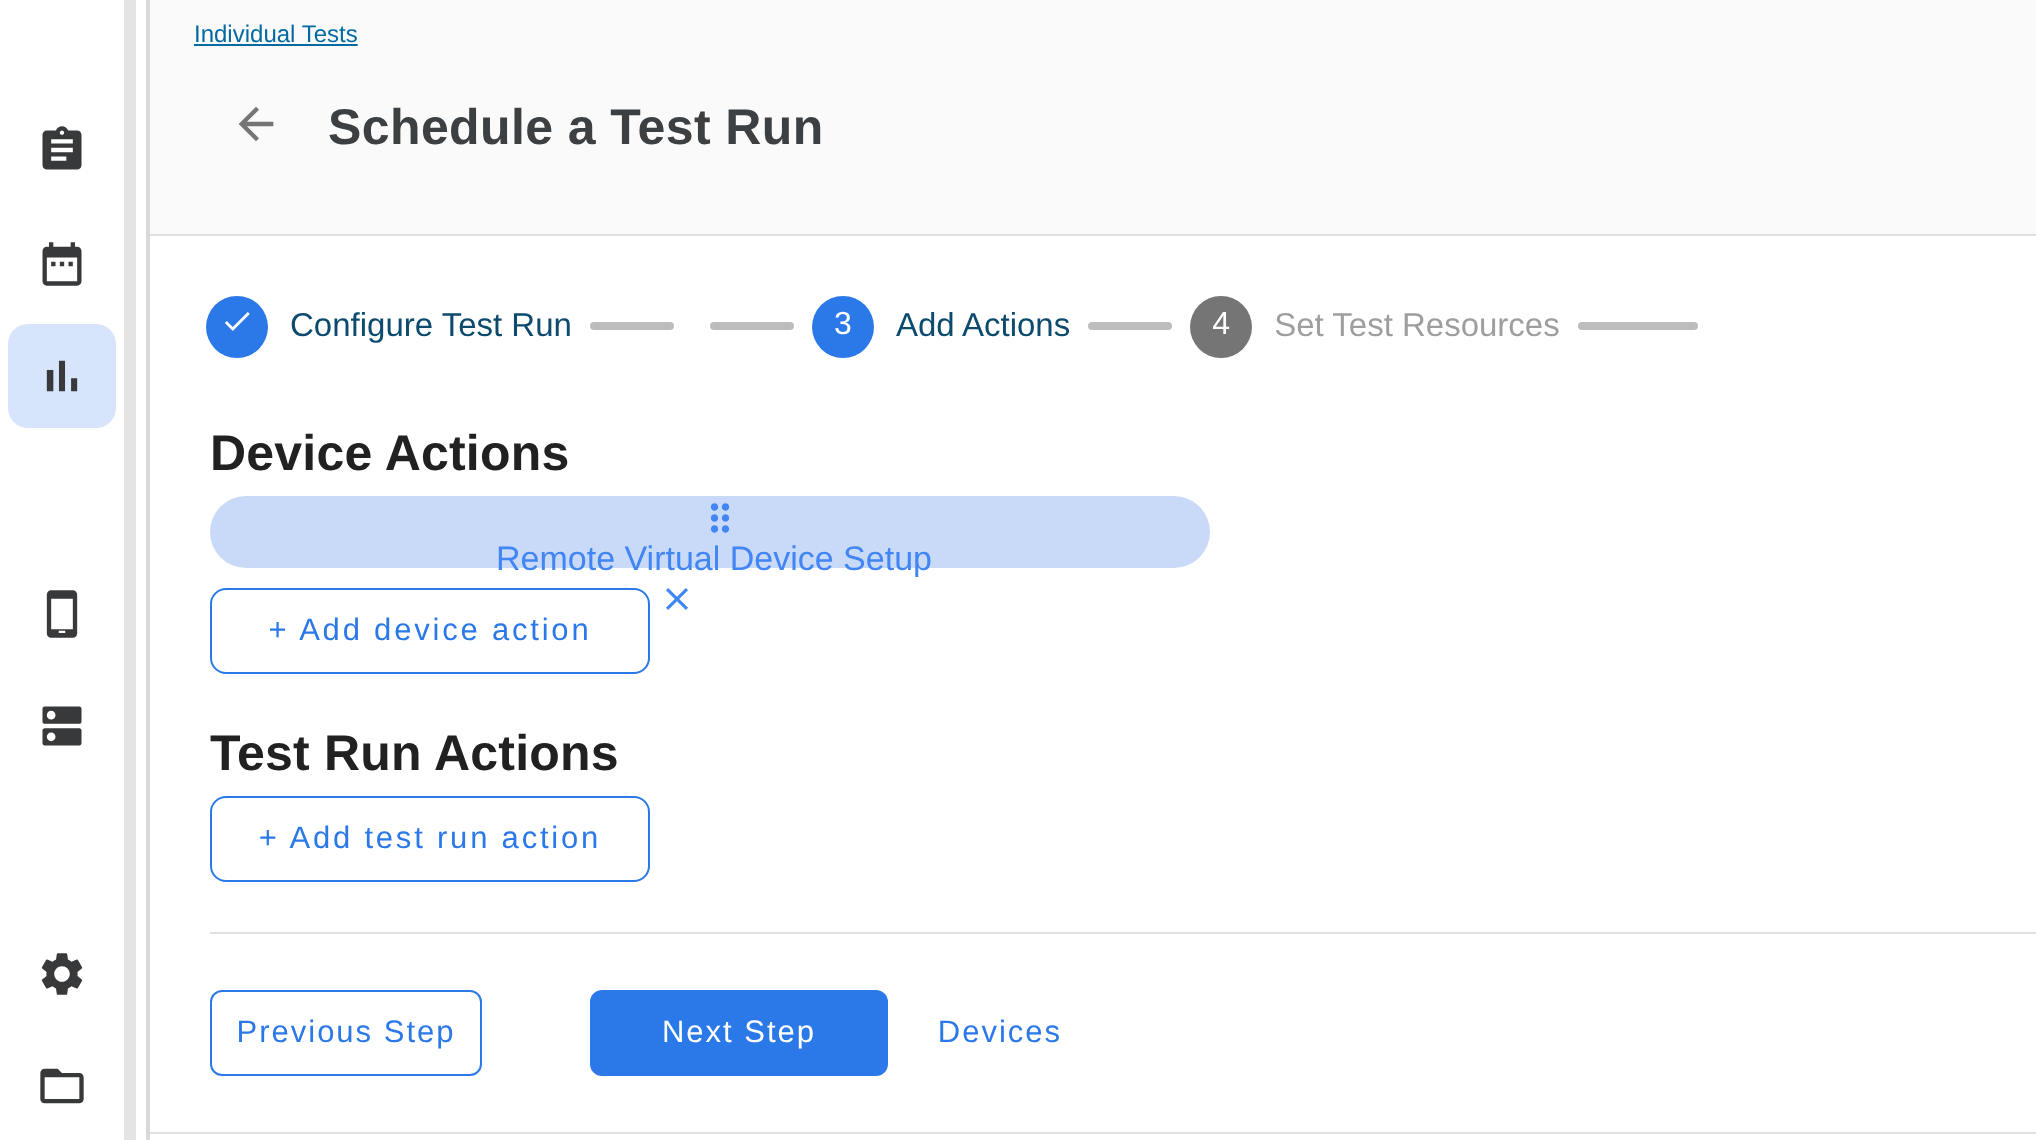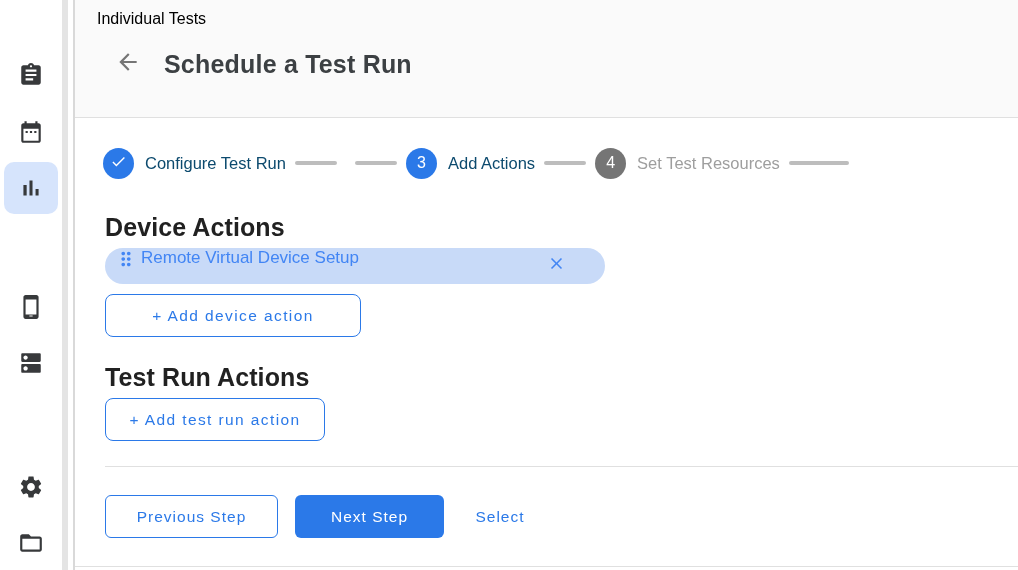--- a/index.html
+++ b/index.html
@@ -12,21 +12,21 @@
   .pane-border { position: absolute; left: 73px; top: 0; width: 2px; height: 570px; background: #d9d9d9; z-index: 3; }
   .nav-item { position: absolute; left: 18px; width: 26px; height: 26px; cursor: pointer; }
   .nav-item svg { width: 26px; height: 26px; fill: var(--icon, #37393b); display: block; }
   .nav-highlight { position: absolute; left: 4px; top: 162px; width: 54px; height: 52px;
     border-radius: 10px; background: var(--selected_bg, #d6e4fc); }
 
   
   .content { position: absolute; left: 75px; top: 0; right: 0; height: 570px; background: #fff; }
   .header { position: absolute; left: 0; top: 0; right: 0; height: 118px;
     background: var(--header_bg, #fafafa); border-bottom: 1px solid var(--divider, #e0e0e0); }
-  .breadcrumb { position: absolute; left: 22px; top: 10px; font-size: 16px; color: #000000; }
+  .breadcrumb { position: absolute; left: 22px; top: 10px; font-size: 12px; color: #0369a1; text-decoration: underline; }
   .back-btn { position: absolute; left: 40px; top: 49px; width: 28px; height: 28px; cursor: pointer; }
   .back-btn svg { width: 26px; height: 26px; fill: #757575; }
   .page-title { position: absolute; left: 89px; top: 50px; font-size: 25px; color: #3c4043; letter-spacing: 0.2px; }
 
   
   .stepper { position: absolute; left: 28px; top: 147px; right: -70px; height: 32px;
     display: flex; align-items: center; }
   .step { display: flex; align-items: center; }
   .step-circle { width: 31px; height: 31px; border-radius: 50%; flex: 0 0 31px;
     display: flex; align-items: center; justify-content: center;
@@ -35,37 +35,37 @@
   .step-circle svg { width: 17px; height: 17px; fill: #fff; }
   .step-label { margin-left: 11px; font-size: 16.5px; color: #0c4a6e; white-space: nowrap; }
   .step-label.inactive { color: var(--step_inactive_label, #9e9e9e); }
   .connector { width: 42px; height: 4px; border-radius: 2px; margin: 0 9px;
     background: var(--connector, #bdbdbd); flex: 0 0 42px; }
   .connector.tail { width: 60px; flex: 0 0 60px; }
 
   
   .section-heading { position: absolute; left: 30px; font-size: 25px; color: #212121; letter-spacing: 0.1px; }
   .chip { position: absolute; left: 30px; top: 248px; width: 500px; height: 36px;
-    border-radius: 18px; background: var(--chip_bg, #c8daf8); display: flex; cursor: grab; }
+    border-radius: 18px; background: var(--chip_bg, #c8daf8); display: flex; align-items: center; cursor: grab; flex-direction: column; }
   .chip .drag { margin-left: 10px; width: 22px; height: 22px; cursor: grab; }
   .chip .drag svg { width: 22px; height: 22px; fill: var(--chip_text, #4285f4); }
   .chip-label { margin-left: 4px; font-size: 17px; color: var(--chip_text, #4285f4); flex: 1; }
   .chip-close { width: 30px; height: 30px; margin-right: 34px; display: flex; align-items: center;
     justify-content: center; cursor: pointer; }
   .chip-close svg { width: 19px; height: 19px; fill: var(--chip_text, #4285f4); }
 
   .btn { position: absolute; display: flex; align-items: center; justify-content: center;
     height: 43px; border-radius: 8px; font-size: 15.5px; letter-spacing: 1.4px;
     color: var(--primary, #2b79e8); background: #fff; border: 1.5px solid var(--primary, #2b79e8);
     cursor: pointer; font-weight: 500; white-space: nowrap; }
-  .btn-add-device { left: 30px; top: 294px; width: 256px; }
+  .btn-add-device { left: 30px; top: 294px; width: 220px; }
   .btn-add-test { left: 30px; top: 398px; width: 220px; }
 
   .footer-divider { position: absolute; left: 30px; right: 0; top: 466px; height: 1px; background: var(--divider, #e0e0e0); }
-  .btn-prev { left: 30px; top: 495px; width: 173px; border-radius: 6px; letter-spacing: 1px; }
+  .btn-prev { left: 30px; top: 495px; width: 136px; border-radius: 6px; letter-spacing: 1px; }
   .btn-next { left: 220px; top: 495px; width: 149px; border-radius: 6px; letter-spacing: 1px;
     background: var(--primary, #2b79e8); color: #fff; border: none; }
   .btn-cancel { left: 370px; top: 495px; width: 110px; border: none; background: transparent; letter-spacing: 1px; }
   .bottom-divider { position: absolute; left: 0; right: 0; top: 566px; height: 1px; background: var(--divider, #e0e0e0); }
 </style>
 </head>
 <body>
 
 <nav class="sidebar">
   <div class="nav-highlight"></div>
@@ -169,16 +169,16 @@
 
   <button class="btn btn-add-device">+ Add device action</button>
 
   <h2 class="section-heading" style="top:363px">Test Run Actions</h2>
 
   <button class="btn btn-add-test">+ Add test run action</button>
 
   <div class="footer-divider"></div>
   <button class="btn btn-prev">Previous Step</button>
   <button class="btn btn-next">Next Step</button>
-  <button class="btn btn-cancel">Select</button>
+  <button class="btn btn-cancel">Devices</button>
 
   <div class="bottom-divider"></div>
 </main>
 
 </body></html>

